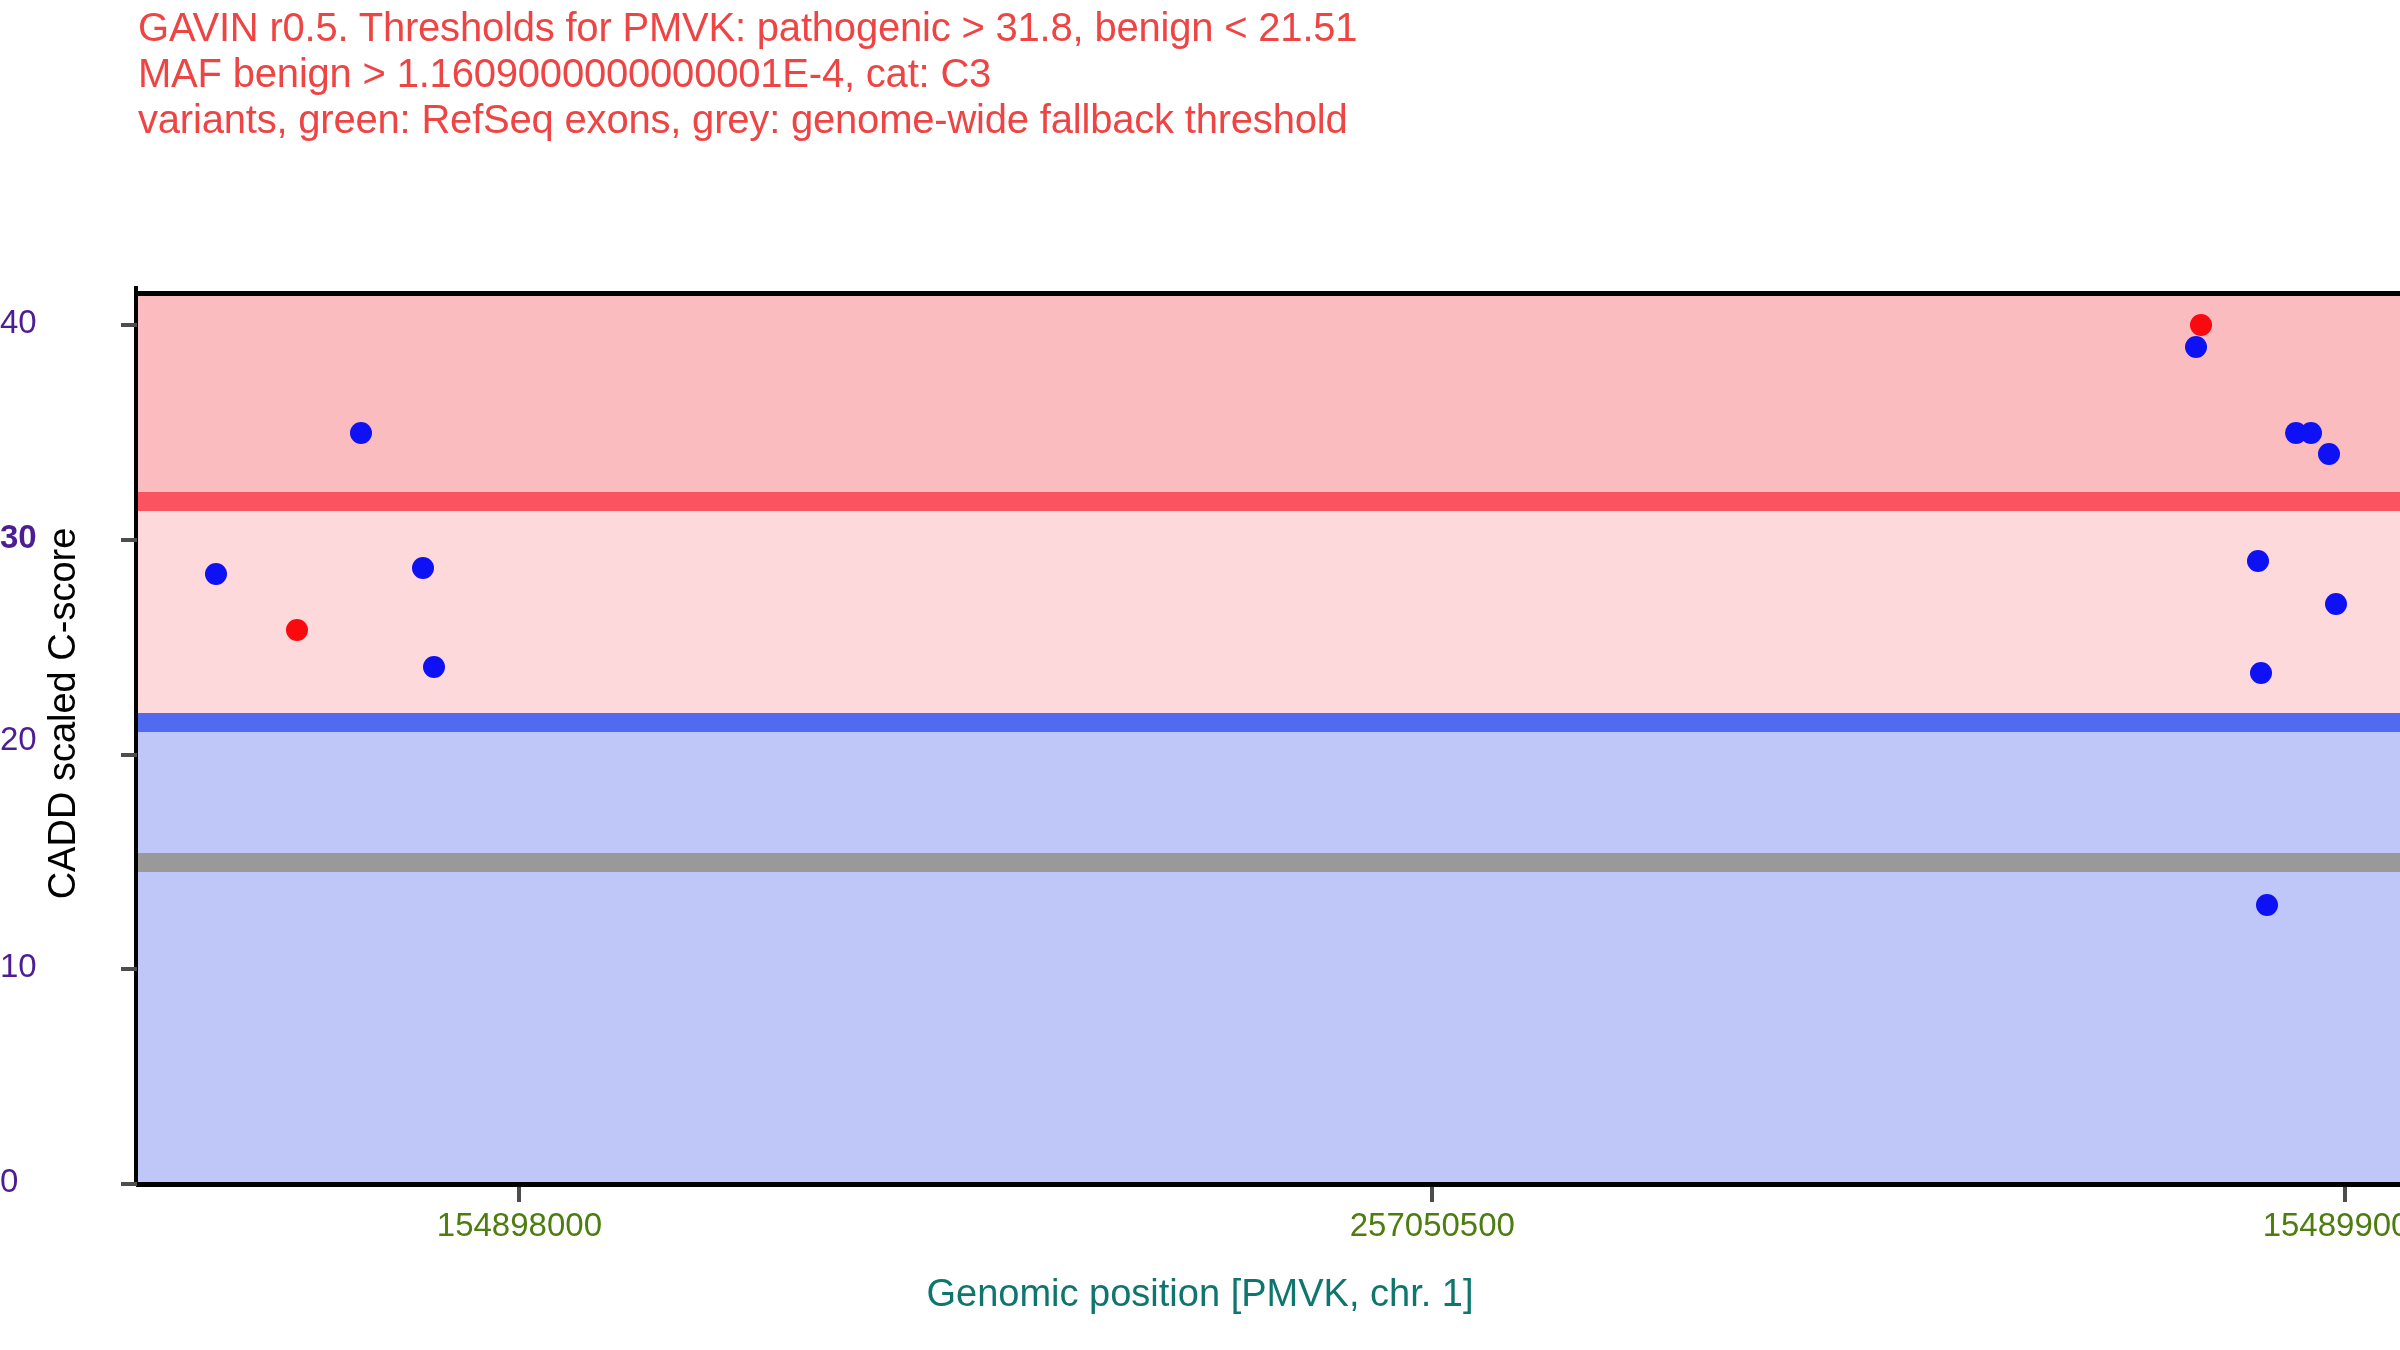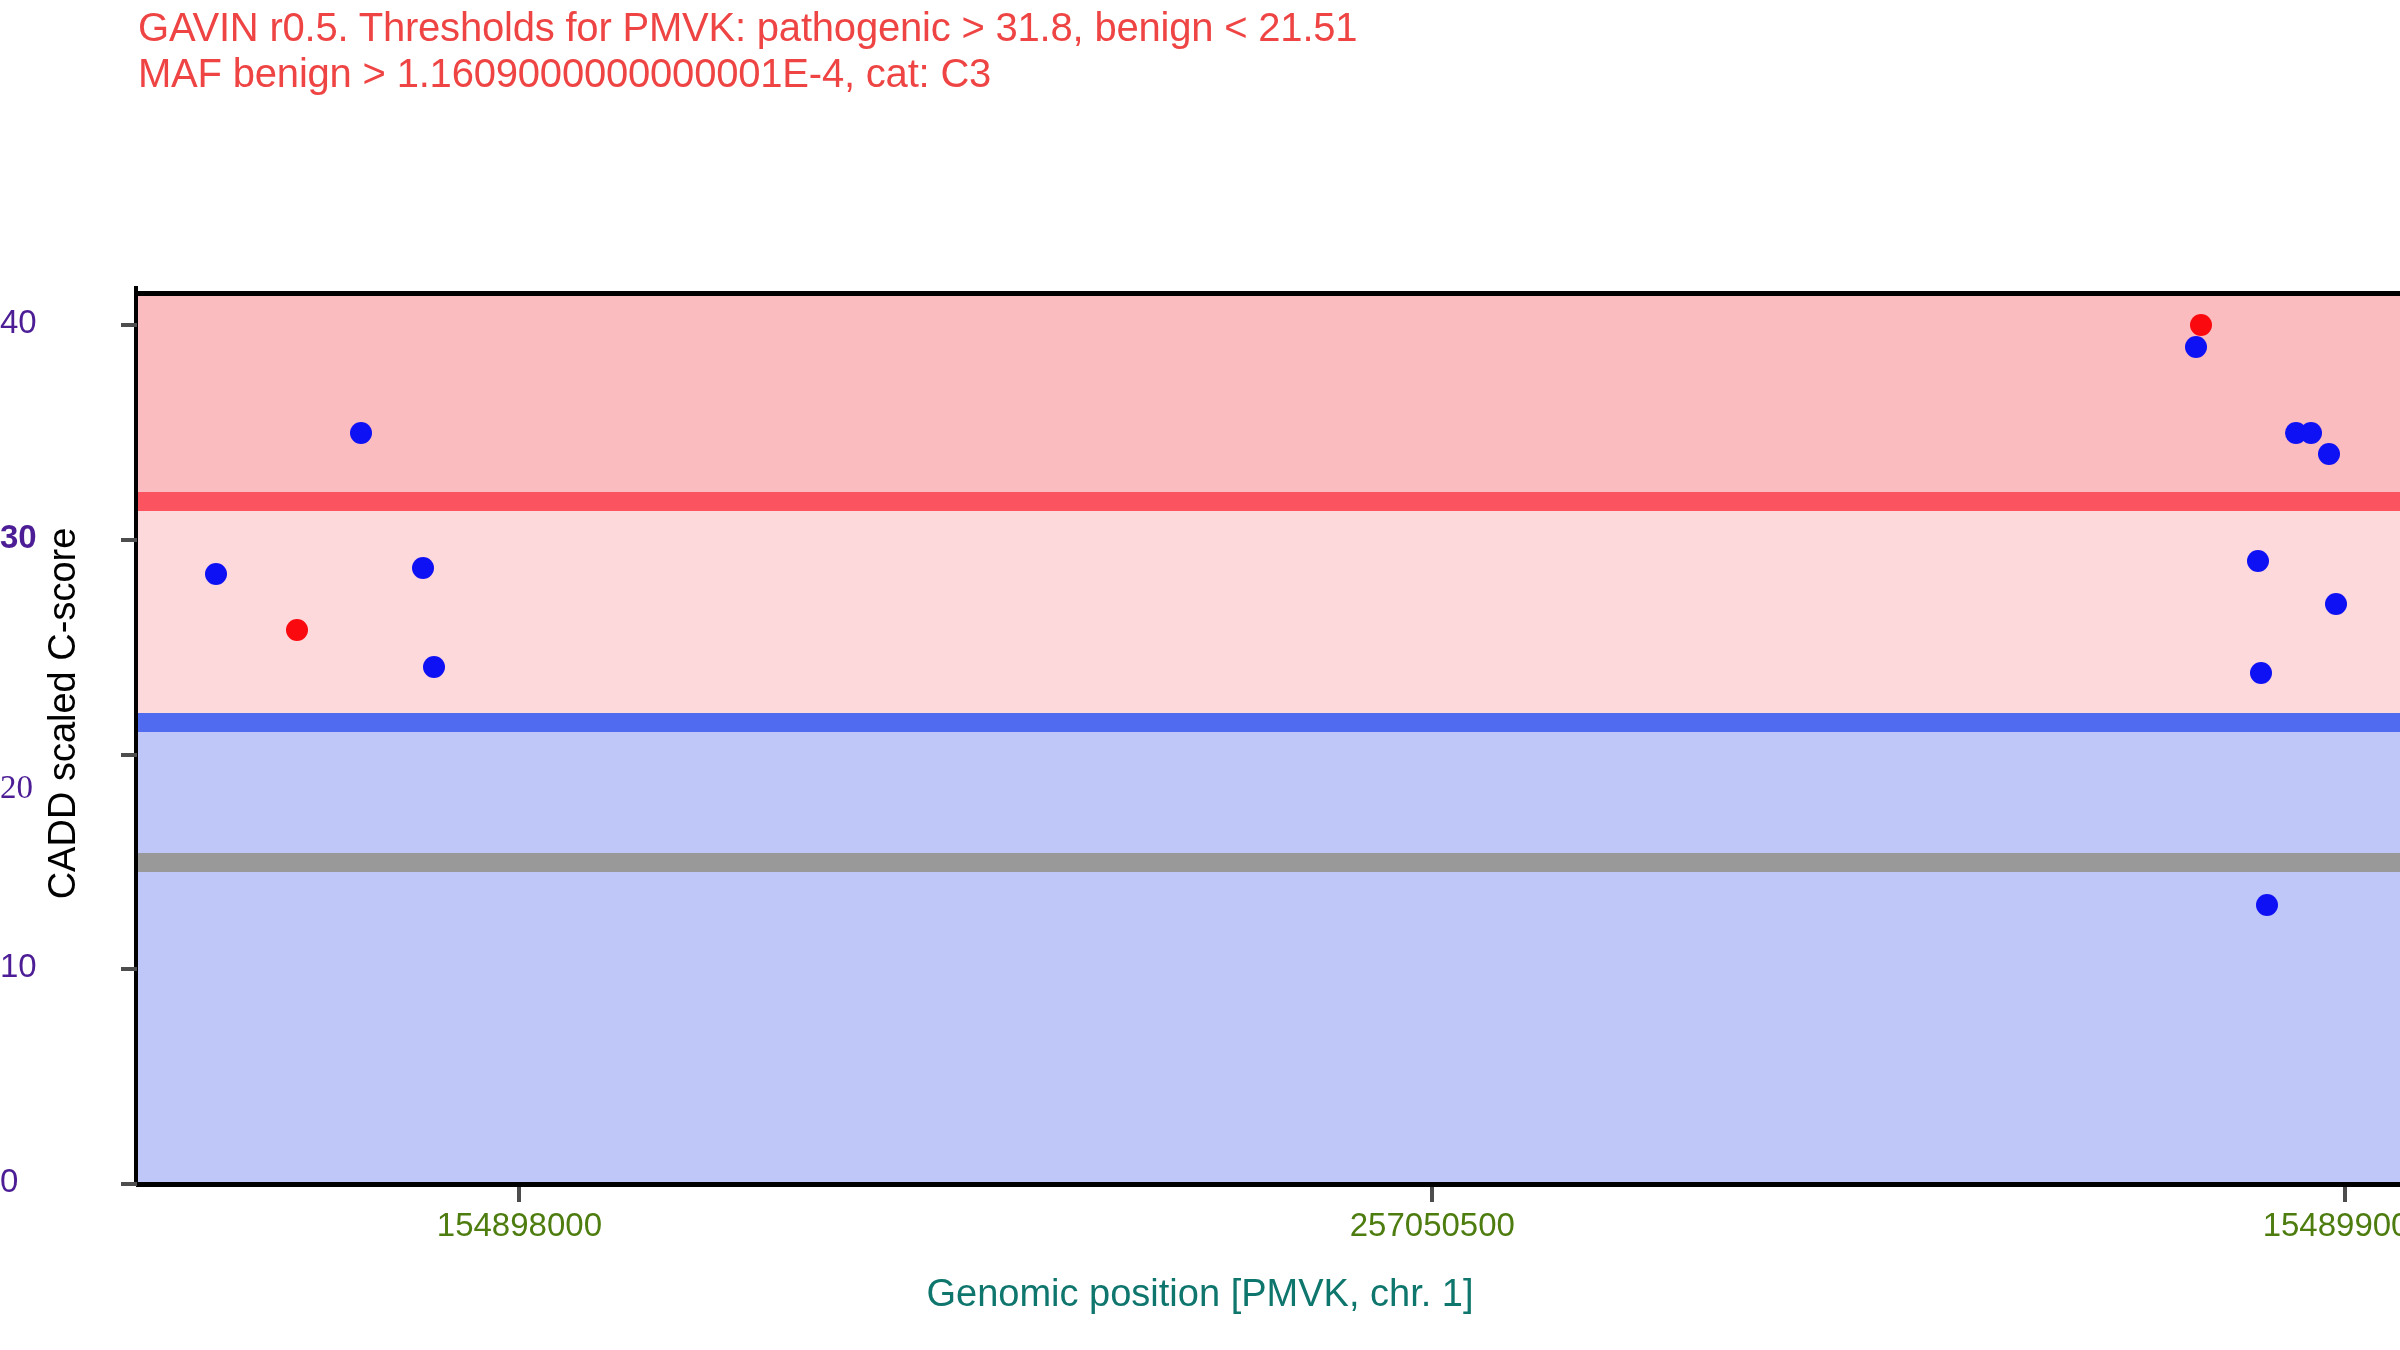--- a/index.html
+++ b/index.html
@@ -142,20 +142,21 @@
   }
   .pt-red { background: #fa0a0f; }
   .pt-blue { background: #0f11f5; }
 </style>
 </head>
 <body>
 
 <div id="title-block">
   <div class="title-line">GAVIN r0.5. Thresholds for PMVK: pathogenic &gt; 31.8, benign &lt; 21.51</div>
   <div class="title-line">MAF benign &gt; 1.1609000000000001E-4, cat: C3</div>
+  <div class="title-line">variants, green: RefSeq exons, grey: genome-wide fallback threshold</div>
 </div>
 
 <div id="panel">
   <div id="data-area">
       <div class="band" style="top: 0px; height: 210.37px; background: rgb(251, 188, 192);"></div>
       <div class="band" style="top: 210.37px; height: 220.889px; background: rgb(253, 217, 220);"></div>
       <div class="band" style="top: 431.259px; height: 461.741px; background: rgb(191, 198, 248);"></div>
       <div class="hline" style="top: 0px; height: 5px; background: rgb(0, 0, 0);"></div>
       <div class="hline" style="top: 891px; height: 5px; background: rgb(0, 0, 0);"></div>
       <div class="hline" style="top: 201.37px; height: 19px; background: rgb(251, 83, 96);"></div>
@@ -180,21 +181,21 @@
 
 <div id="y-axis-line"></div>
 <div id="x-axis-line"></div>
 
 <div id="ticks-layer">
     <div class="y-tick" style="top: 1182px;"></div>
     <div class="y-tick-label" style="top: 1162px; left: 0px; right: auto; width: 108px;">0</div>
     <div class="y-tick" style="top: 967.337px;"></div>
     <div class="y-tick-label" style="top: 947.337px; left: 0px; right: auto; width: 108px;">10</div>
     <div class="y-tick" style="top: 752.673px;"></div>
-    <div class="y-tick-label" style="top: 769px; left: 0px; right: auto; width: 108px; font-family: Liberation Serif, serif;">20</div>
+    <div class="y-tick-label" style="top: 720px; left: 0px; right: auto; width: 108px;">20</div>
     <div class="y-tick" style="top: 538.01px;"></div>
     <div class="y-tick-label" style="top: 518.01px; left: 0px; right: auto; width: 108px; font-weight: bold;">30</div>
     <div class="y-tick" style="top: 323.346px;"></div>
     <div class="y-tick-label" style="top: 303.346px; left: 0px; right: auto; width: 108px;">40</div>
     <div class="x-tick" style="left: 517.419px;"></div>
     <div class="x-tick-label" style="left: 519.419px;">154898000</div>
     <div class="x-tick" style="left: 1430.32px;"></div>
     <div class="x-tick-label" style="left: 1432.32px;">257050500</div>
     <div class="x-tick" style="left: 2343.23px;"></div>
     <div class="x-tick-label" style="left: 2345.23px;">154899000</div>

